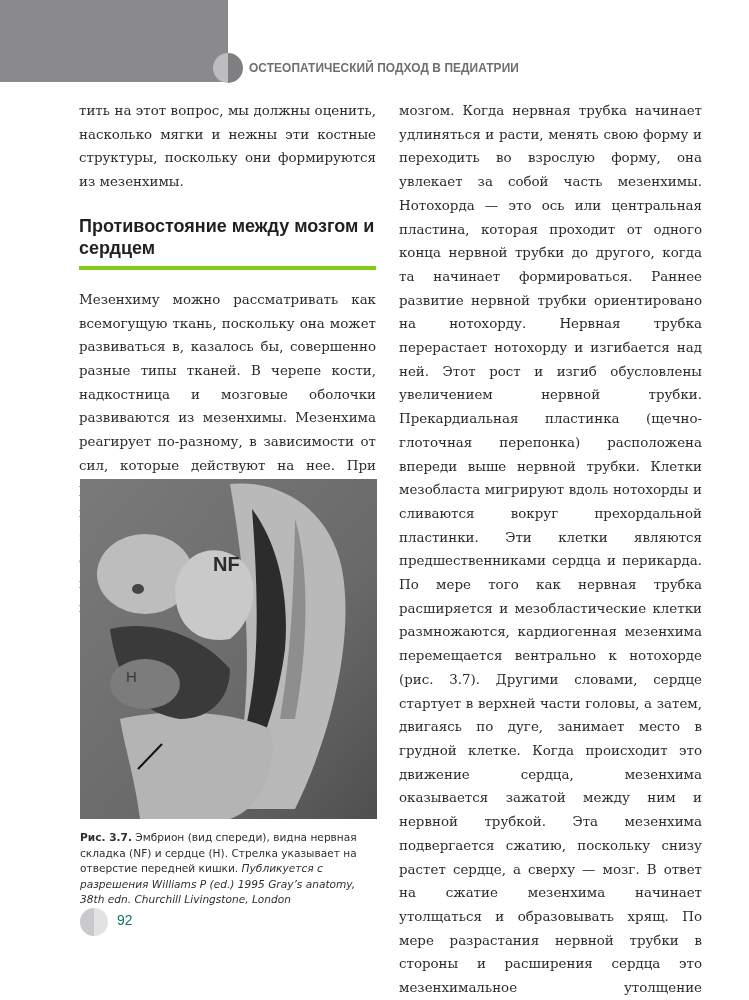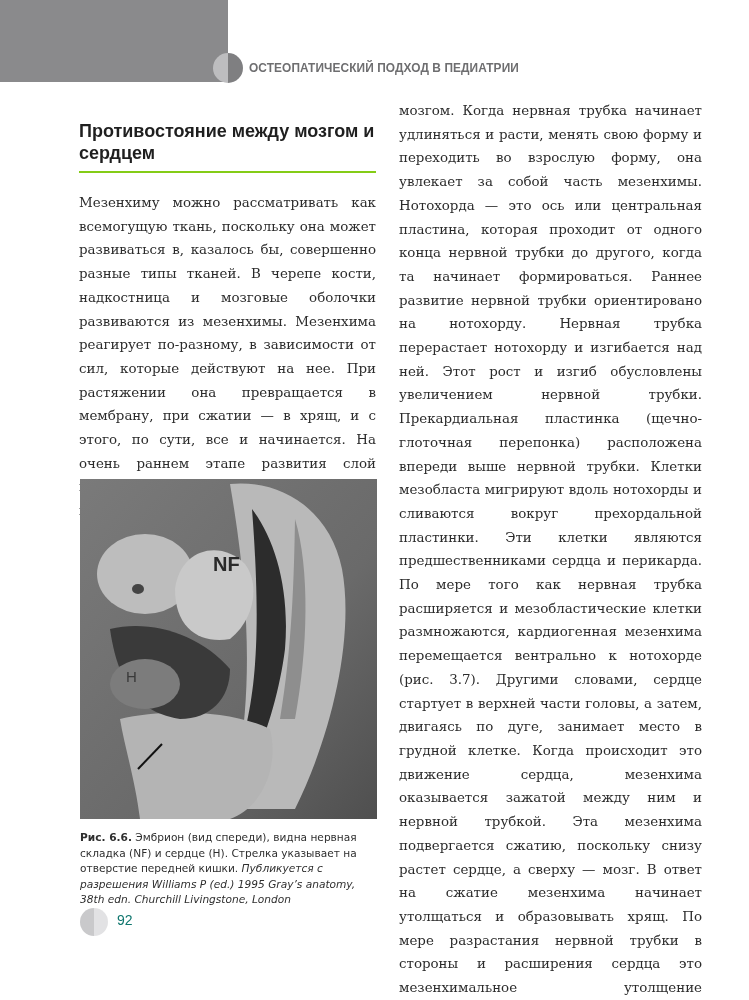--- a/index.html
+++ b/index.html
@@ -23,21 +23,21 @@
     font-size: 13.5px; color: #6e6e70; letter-spacing: 0.1px;
     transform: scaleX(0.88); transform-origin: left center; white-space: nowrap;
   }
   .col { position: absolute; font-size: 13.4px; line-height: 23.7px; text-align: justify; }
   .col p { margin: 0; }
   .col-left { left: 79px; top: 99px; width: 297px; }
   .col-right { left: 399px; top: 99px; width: 303px; }
   .section-heading {
     font-family: "Liberation Sans", sans-serif; font-size: 18px; line-height: 22px;
     color: #1f1f1f; margin: 21px 0 0 0; text-align: left;
-    padding-bottom: 7px; border-bottom: 2px solid #84cc16;
+    padding-bottom: 7px; border-bottom: 4px solid #84cc16;
   }
   .para-2 { margin-top: 18px !important; }
   .figure {
     position: absolute; left: 80px; top: 479px; width: 297px; height: 340px;
     background: #84cc16; overflow: hidden;
   }
   .figure svg { width: 100%; height: 100%; display: block; }
   .fig-label {
     position: absolute; font-family: "Liberation Sans", sans-serif; font-weight: bold;
     color: #2a2a2a;
@@ -60,20 +60,21 @@
   }
 </style>
 </head>
 <body>
 
 <div class="header-band"></div>
 <div class="header-circle"></div>
 <div class="running-title">ОСТЕОПАТИЧЕСКИЙ ПОДХОД В ПЕДИАТРИИ</div>
 
 <div class="col col-left">
+  <p>тить на этот вопрос, мы должны оценить, насколько мягки и нежны эти костные структуры, поскольку они формируются из мезенхимы.</p>
   <h2 class="section-heading">Противостояние между мозгом и сердцем</h2>
   <p class="para-2">Мезенхиму можно рассматривать как всемогущую ткань, поскольку она может развиваться в, казалось бы, совершенно разные типы тканей. В черепе кости, надкостница и мозговые оболочки развиваются из мезенхимы. Мезенхима реагирует по-разному, в зависимости от сил, которые действуют на нее. При растяжении она превращается в мембрану, при сжатии — в хрящ, и с этого, по сути, все и начинается. На очень раннем этапе развития слой мезенхимы окружает нервную трубку, которая является первичным</p>
 </div>
 
 <div class="figure">
   <svg viewBox="0 0 297 340" preserveAspectRatio="none">
     <defs>
       <linearGradient id="bg" x1="0" y1="0" x2="1" y2="1">
         <stop offset="0" stop-color="#7a7a7a"></stop>
         <stop offset="0.6" stop-color="#6a6a6a"></stop>
@@ -96,21 +97,21 @@
     <path d="M30 150 C70 140 120 155 150 190 C150 220 130 240 100 240 C70 235 40 220 30 150 Z" fill="#3a3a3a"></path>
     <ellipse cx="65" cy="205" rx="35" ry="25" fill="#7c7c7c"></ellipse>
 
     <line x1="58" y1="290" x2="82" y2="265" stroke="#111" stroke-width="2"></line>
   </svg>
   <div class="fig-label label-nf">NF</div>
   <div class="fig-label label-h">H</div>
 </div>
 
 <div class="caption">
-  <span class="cap-label">Рис. 6.6.</span><span> Эмбрион (вид спереди), видна нервная складка (NF) и сердце (H). Стрелка указывает на отверстие передней кишки. </span><em>Публикуется с разрешения Williams P (ed.) 1995 Gray’s anatomy, 38th edn. Churchill Livingstone, London</em>
+  <span class="cap-label">Рис. 3.7.</span><span> Эмбрион (вид спереди), видна нервная складка (NF) и сердце (H). Стрелка указывает на отверстие передней кишки. </span><em>Публикуется с разрешения Williams P (ed.) 1995 Gray’s anatomy, 38th edn. Churchill Livingstone, London</em>
 </div>
 
 <div class="col col-right">
   <p>мозгом. Когда нервная трубка начинает удлиняться и расти, менять свою форму и переходить во взрослую форму, она увлекает за собой часть мезенхимы. Нотохорда — это ось или центральная пластина, которая проходит от одного конца нервной трубки до другого, когда та начинает формироваться. Раннее развитие нервной трубки ориентировано на нотохорду. Нервная трубка перерастает нотохорду и изгибается над ней. Этот рост и изгиб обусловлены увеличением нервной трубки. Прекардиальная пластинка (щечно-глоточная перепонка) расположена впереди выше нервной трубки. Клетки мезобласта мигрируют вдоль нотохорды и сливаются вокруг прехордальной пластинки. Эти клетки являются предшественниками сердца и перикарда. По мере того как нервная трубка расширяется и мезобластические клетки размножаются, кардиогенная мезенхима перемещается вентрально к нотохорде (рис. 3.7). Другими словами, сердце стартует в верхней части головы, а затем, двигаясь по дуге, занимает место в грудной клетке. Когда происходит это движение сердца, мезенхима оказывается зажатой между ним и нервной трубкой. Эта мезенхима подвергается сжатию, поскольку снизу растет сердце, а сверху — мозг. В ответ на сжатие мезенхима начинает утолщаться и образовывать хрящ. По мере разрастания нервной трубки в стороны и расширения сердца это мезенхимальное утолщение распространяется латерально. Формируется утолщенная пластинка ткани, расположенная в центре нотохорды и лежащая под нервной трубкой. Эта пластинка разовьется в первичный базиокципут, базисфеноид, решетчатую кость и срединный осевой ствол. Часть этой пластины утолщается и подвергается хондрогенезу вокруг первичного гипофиза. (У новорожденного остаток кончика нотохорды находится в теле клиновидной кости чуть ниже гипофиза.) Когда сердце окончательно занимает свое место в грудной клетке, между</p>
 </div>
 
 <div class="folio-circle"></div>
 <div class="folio-number">92</div>
 
 </body></html>

